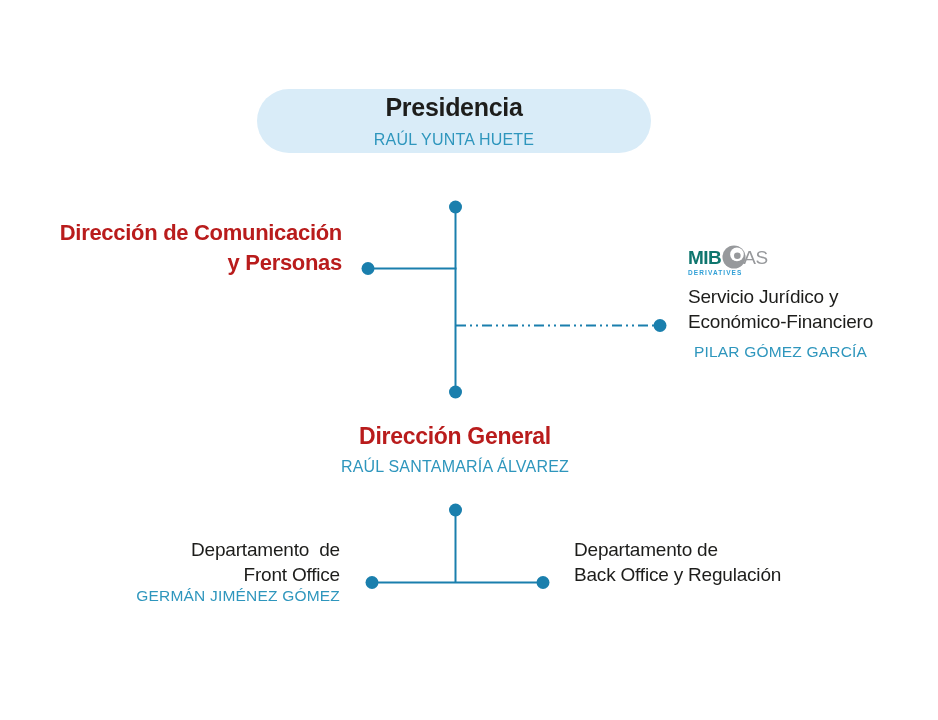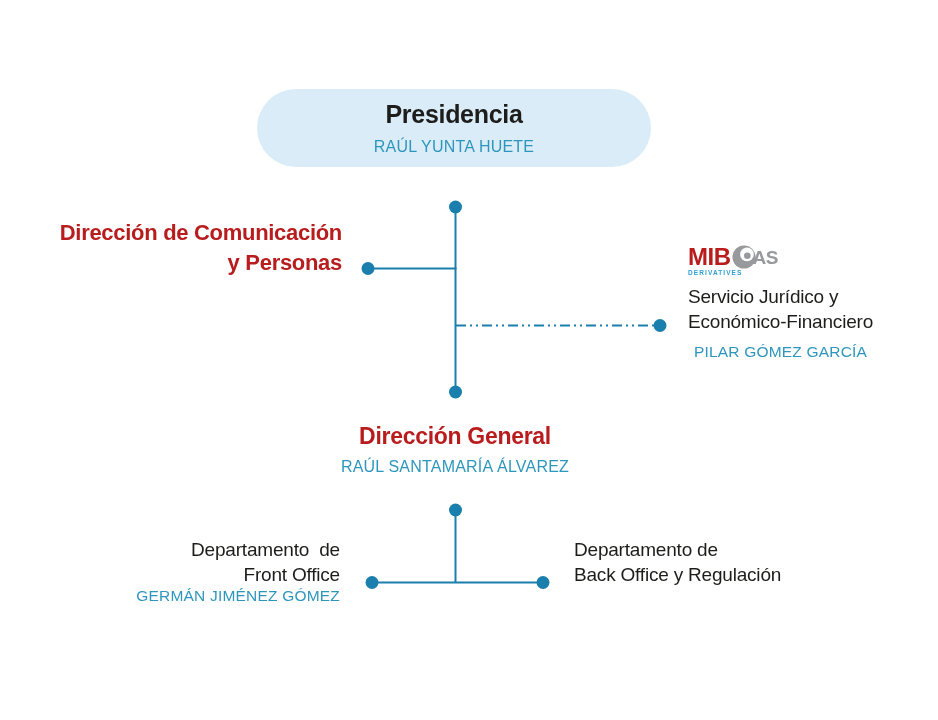--- a/index.html
+++ b/index.html
@@ -7,21 +7,21 @@
     position:relative;
     width:938px;height:720px;
     background:#ffffff;
     font-family:"Liberation Sans", sans-serif;
     overflow:hidden;
   }
   .connectors{position:absolute;left:0;top:0;pointer-events:none;}
 
   
   .pill{
-    position:absolute;left:257px;top:89px;width:394px;height:78px;
+    position:absolute;left:257px;top:89px;width:394px;height:64px;
     background:#d9ecf8;border-radius:40px;
     display:flex;flex-direction:column;align-items:center;justify-content:center;
     gap:9px;
   }
   .pill-title{font-size:25px;font-weight:bold;color:#1d1d1b;letter-spacing:-0.3px;}
   .person{font-size:16px;color:#2e96bd;letter-spacing:0.2px;}
 
   
   .node{position:absolute;}
   .title-bold{font-size:22px;font-weight:bold;color:#b91c1c;line-height:30px;letter-spacing:-0.3px;white-space:pre-wrap;}
@@ -41,22 +41,22 @@
 
   .node-front{right:598px;top:537px;text-align:right;}
   .node-front .person-sm{margin-top:0;}
 
   .node-back{left:574px;top:537px;text-align:left;}
   .node-back .person-sm{margin-top:9px;}
 
   
   .logo{display:flex;flex-direction:column;line-height:1;}
   .logo-row{display:flex;align-items:center;}
-  .logo-mib{font-size:24px;font-weight:bold;color:#b91c1c;letter-spacing:-0.5px;}
-  .logo-as{font-size:19px;font-weight:bold;color:#97999c;letter-spacing:-0.5px;margin-left:-3px;}
+  .logo-mib{font-size:19px;font-weight:bold;color:#0f766e;letter-spacing:-0.5px;}
+  .logo-as{font-size:19px;font-weight:normal;color:#97999c;letter-spacing:-0.5px;margin-left:-3px;}
   .logo-icon{width:24px;height:24px;margin-left:1px;}
   .logo-sub{font-size:6.5px;font-weight:bold;color:#2f9fd6;letter-spacing:1.1px;margin-top:1px;}
 </style>
 </head>
 <body>
 
 <div class="canvas">
 
   <svg class="connectors" width="938" height="720" viewBox="0 0 938 720">
     <g stroke="#1a7fad" stroke-width="2" fill="none">

